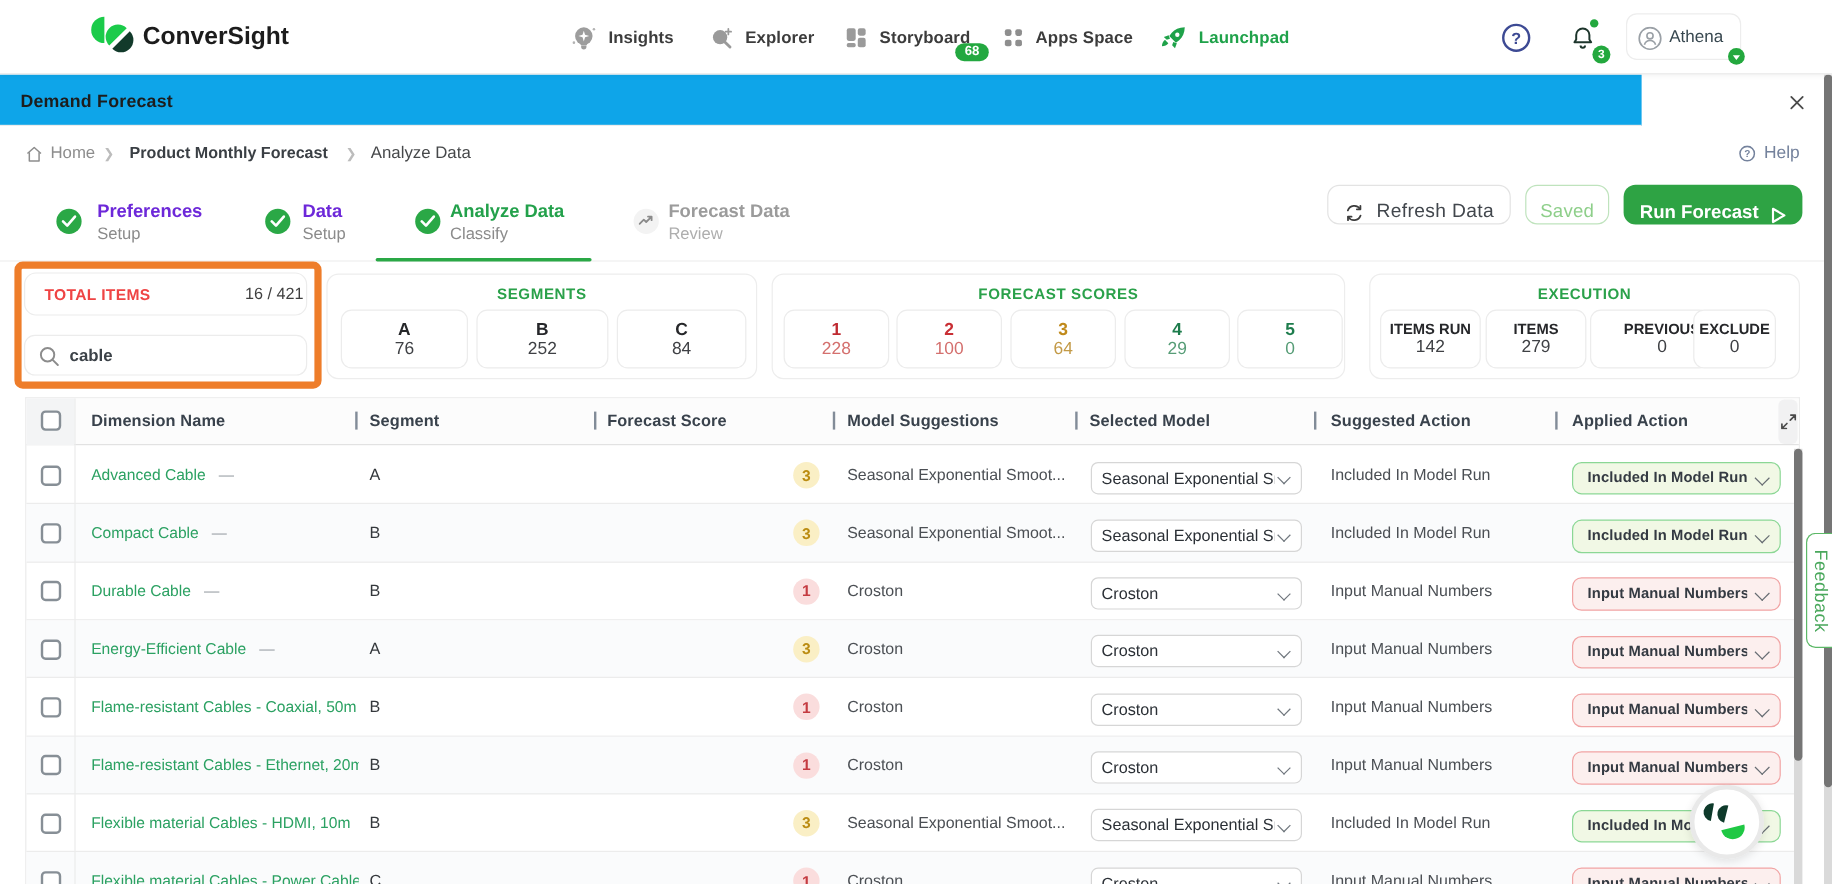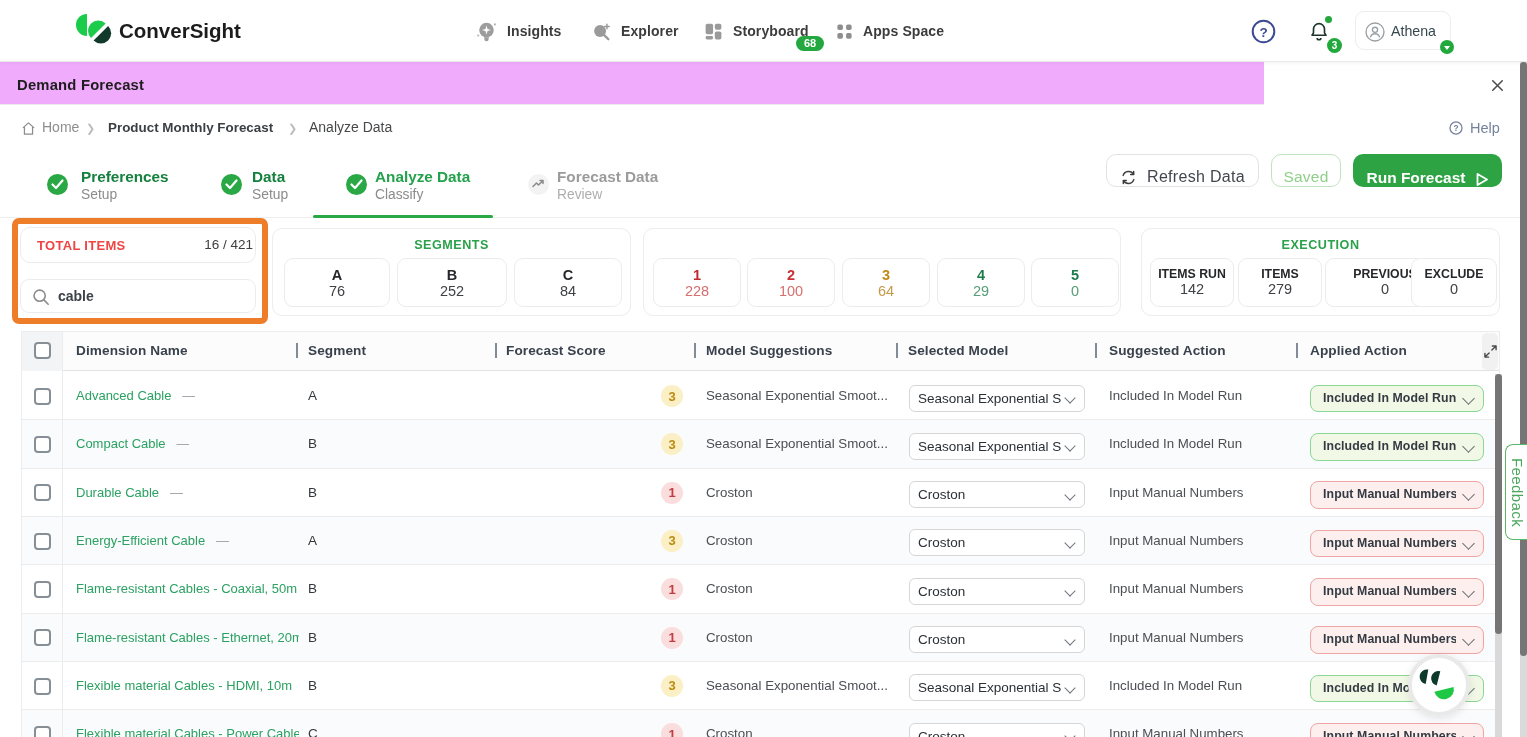--- a/index.html
+++ b/index.html
@@ -23,37 +23,37 @@
 #bellbadge { position:absolute; left:1327px; top:38px; width:15px; height:15px; border-radius:50%; background:#23a83e;
   color:#fff; font-size:10px; font-weight:bold; display:flex; align-items:center; justify-content:center; }
 #chip { position:absolute; left:1355px; top:11px; width:96px; height:39px; border:1px solid #ededed; border-radius:9px; background:#fff; }
 #chip .pers { position:absolute; left:9px; top:10px; }
 #chip .nm { position:absolute; left:35px; top:11px; font-size:14.2px; color:#37474f; }
 #chipdrop { position:absolute; left:1440px; top:40px; width:14px; height:14px; border-radius:50%; background:#23a83e;
   display:flex; align-items:center; justify-content:center; }
 #chipdrop:after { content:""; border-left:3.5px solid transparent; border-right:3.5px solid transparent; border-top:4.5px solid #fff; margin-top:1px; }
 
 
-#titlebar { position:absolute; left:0; top:62px; width:1264px; height:43px; background:#f0abfc; border-bottom:1px solid #ececec; }
+#titlebar { position:absolute; left:0; top:62px; width:1368px; height:43px; background:#0ea5e9; border-bottom:1px solid #ececec; }
 #titlebar .t { position:absolute; left:17px; top:14.5px; font-size:14.8px; font-weight:bold; color:#1d1d1d; letter-spacing:.2px; }
 #closex { position:absolute; left:1491px; top:79px; }
 
 
 #crumbs { position:absolute; left:0; top:107px; width:1520px; height:42px; background:#fff; }
 #crumbs .seg { position:absolute; top:12px; font-size:14px; color:#333; }
 #crumbs .gray { color:#8d8d8d; }
 #crumbs .sep { color:#bcbcbc; font-size:11px; top:15px; }
 #helpright { position:absolute; left:1449px; top:120px; display:flex; gap:7px; align-items:center;
   color:#74829c; font-size:14.5px; }
 
 
 #stepper { position:absolute; left:0; top:149px; width:1520px; height:69px; background:#fff; border-bottom:1px solid #efefef; }
 .stpcirc { position:absolute; width:21px; height:21px; border-radius:50%; background:#2aa846; top:25px; }
 .stpcirc svg { position:absolute; left:4px; top:5px; }
-.stpl1 { position:absolute; top:19px; font-size:15.3px; font-weight:bold; color:#15803d; white-space:nowrap; }
+.stpl1 { position:absolute; top:19px; font-size:15.3px; font-weight:bold; color:#6d28d9; white-space:nowrap; }
 .stpl2 { position:absolute; top:38px; font-size:13.8px; color:#8b8b8b; white-space:nowrap; }
 #underline { position:absolute; left:313px; top:215px; width:180px; height:3px; background:#2aa846; border-radius:2px; }
 
 
 .btn { position:absolute; border-radius:10px; font-size:15.5px; display:flex; align-items:flex-end; justify-content:center; }
 #btn-refresh { left:1106px; top:154px; width:153px; height:33px; border:1px solid #e3e3e3; background:#fff; color:#42474d; font-size:16px; letter-spacing:.3px; gap:10px;}
 #btn-saved { left:1271px; top:154px; width:70px; height:33px; border:1px solid #bfe3bd; background:#fff; color:#8ecf8a; font-size:15.5px; letter-spacing:.2px; }
 #btn-run { left:1353px; top:154px; width:149px; height:33px; background:#2ea344; color:#fff; font-weight:bold; gap:9px; }
 
 
@@ -168,20 +168,30 @@
     color:#fff; font-size:11px; font-weight:bold; display:flex; align-items:center; justify-content:center; z-index:6;">68</div>
   <div class="navitem" style="left:835px;">
     <svg width="19" height="19" viewBox="0 0 24 24" fill="#8e8e8e">
       <rect x="3" y="3" width="7" height="7" rx="2.2"></rect>
         <rect x="14" y="3" width="7" height="7" rx="2.2"></rect>
       <rect x="3" y="14" width="7" height="7" rx="2.2"></rect>
         <rect x="14" y="14" width="7" height="7" rx="2.2"></rect>
     </svg>
     <span>Apps Space</span>
   </div>
+  <div class="navitem" style="left:967px; color:#1fa24a;">
+    <svg width="23" height="23" viewBox="0 0 24 24" fill="#1fa24a">
+      <path d="M21.2 2.8 c-5 .2 -8.8 1.8 -11.3 4.9 l-2.2 2.8 5.8 5.8 2.8-2.2 c3.1-2.5 4.7-6.3 4.9-11.3 Z"></path>
+      <circle cx="14.7" cy="9.3" r="1.9" fill="#fff"></circle>
+      <path d="M7.2 9.7 l-4.2 1.6 2.5 2.5 2.8-1 Z"></path>
+      <path d="M14.3 16.8 l-1.6 4.2 -2.5-2.5 1-2.8 Z"></path>
+      <path d="M6.8 15 l2.2 2.2 c-1.2 1.9 -3.6 2.9 -6.2 3 .1-2.6 1.1-5 3-6.2 Z" transform="translate(-1.2,1.2) scale(0.9)"></path>
+    </svg>
+    <span>Launchpad</span>
+  </div>
 
   <svg id="helpcirc" width="25" height="25" viewBox="0 0 25 25" fill="none">
     <circle cx="12.5" cy="12.5" r="10.8" stroke="#3d4a94" stroke-width="2"></circle>
     <text x="12.5" y="17.5" font-size="13.5" font-weight="bold" fill="#3d4a94" text-anchor="middle" font-family="Liberation Sans">?</text>
   </svg>
   <svg id="bell" width="22" height="24" viewBox="0 0 24 24" fill="none" stroke="#1d352c" stroke-width="1.8">
     <path d="M12 4 a6 6 0 0 1 6 6 v4 l1.6 2.6 H4.4 L6 14 v-4 a6 6 0 0 1 6-6 Z" stroke-linejoin="round"></path>
     <path d="M10 19.5 a2 2 0 0 0 4 0"></path>
   </svg>
   <div id="belldot"></div>
@@ -296,20 +306,21 @@
       <div class="l1">B</div>
       <div class="l2">252</div>
     </div>
   <div class="sub" style="left:241px; width:108px;">
       <div class="l1">C</div>
       <div class="l2">84</div>
     </div>
 </div>
 
 <div class="card" style="left:643px; width:478px;">
+  <div class="cardtitle">FORECAST SCORES</div>
   <div class="sub" style="left:9px; width:88px;">
       <div class="l1" style="color:#bf2a31;">1</div>
       <div class="l2" style="color:#d4706e;">228</div>
     </div>
   <div class="sub" style="left:103px; width:88px;">
       <div class="l1" style="color:#c92f35;">2</div>
       <div class="l2" style="color:#d4706e;">100</div>
     </div>
   <div class="sub" style="left:198px; width:88px;">
       <div class="l1" style="color:#c08a1b;">3</div>
@@ -332,21 +343,21 @@
       <div class="l2">142</div>
     </div>
   <div class="sub" style="left:96px; width:84px;">
       <div class="l1">ITEMS</div>
       <div class="l2">279</div>
     </div>
   <div class="sub" style="left:183px; width:100px;padding-left:20px;">
       <div class="l1">PREVIOUS</div>
       <div class="l2">0</div>
     </div>
-  <div class="sub" style="left:269px; width:86px;">
+  <div class="sub" style="left:269px; width:69px;">
       <div class="l1">EXCLUDE</div>
       <div class="l2">0</div>
     </div>
 </div>
 
 <div id="tbl">
   <div id="thead">
     <div style="position:absolute; left:0; top:0; width:40px; height:39px; background:#f3f4f5;"></div>
     <div class="cb" style="left:12px; top:10px; background:#fff;"></div>
     <div class="hc" style="left:54px;">Dimension Name</div>

